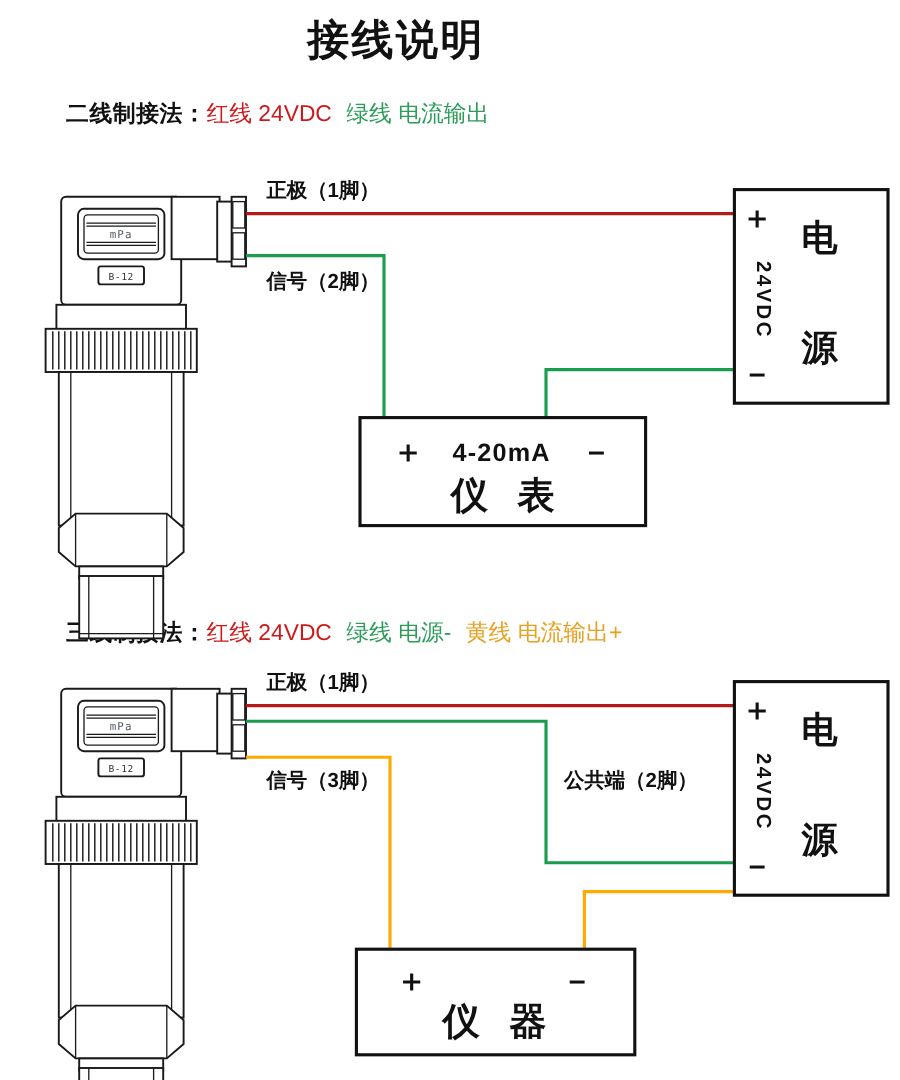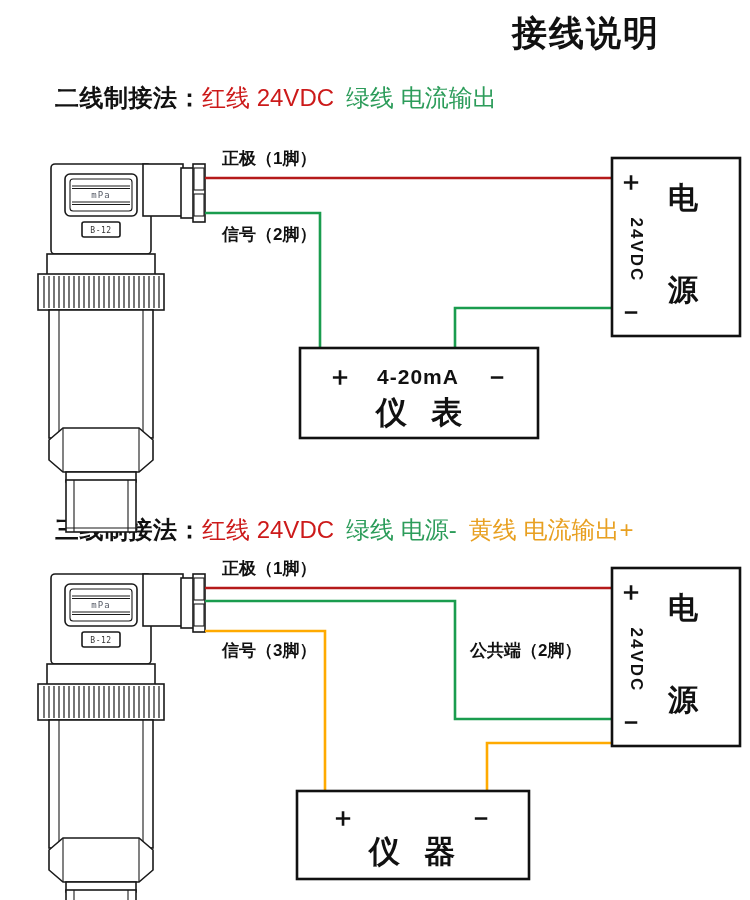--- a/index.html
+++ b/index.html
@@ -18,30 +18,30 @@
   #root {
     position: relative;
     width: 750px;
     height: 900px;
   }
   .page-title {
     position: absolute;
     top: 10px;
     left: 0;
     width: 660px;
-    text-align: right;
+    text-align: center;
     font-size: 35px;
     font-weight: bold;
     letter-spacing: 2px;
     color: #111111;
   }
   .section-head {
     position: absolute;
     left: 55px;
-    font-size: 24px;
+    font-size: 19px;
     white-space: nowrap;
   }
   .section-head .lbl {
     font-weight: bold;
     color: #111111;
     letter-spacing: 0.5px;
   }
   .sec-red   { color: #cc1a1a; }
   .sec-green { color: #2c9c5a; }
   .sec-orange{ color: #e8a021; margin-top: 20px; }

